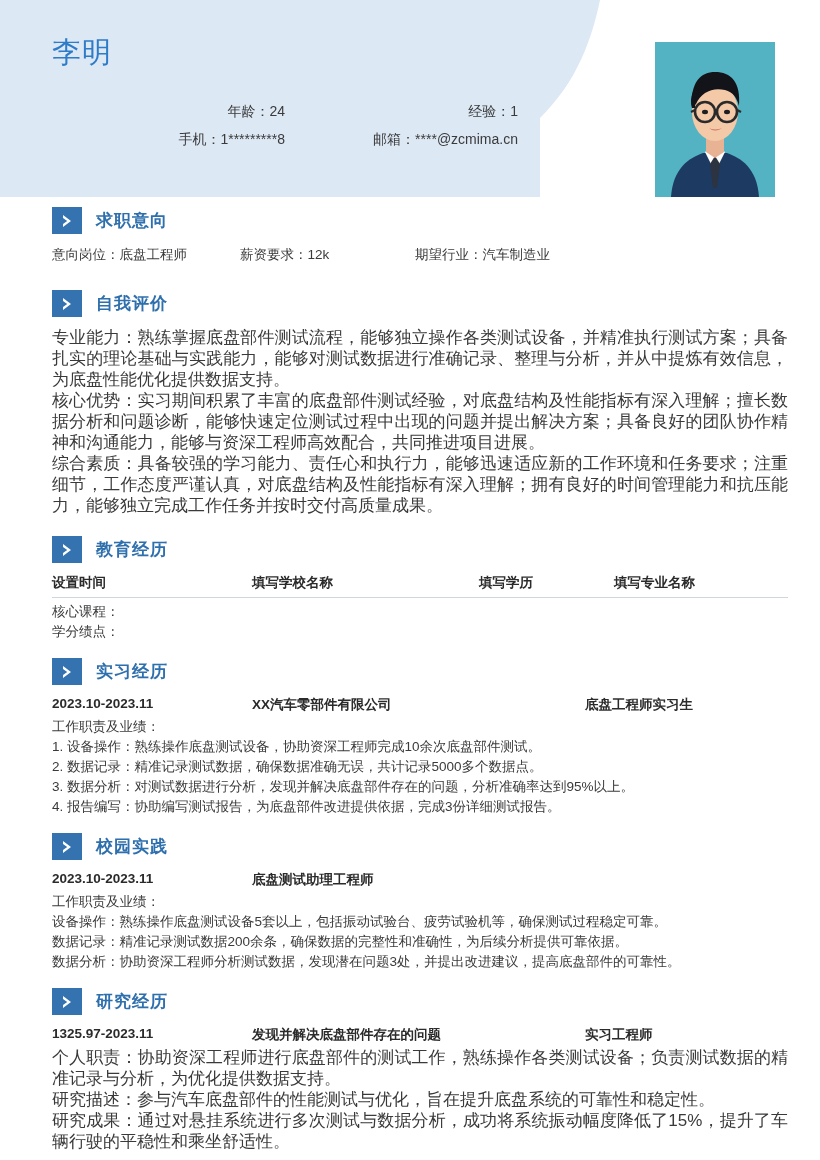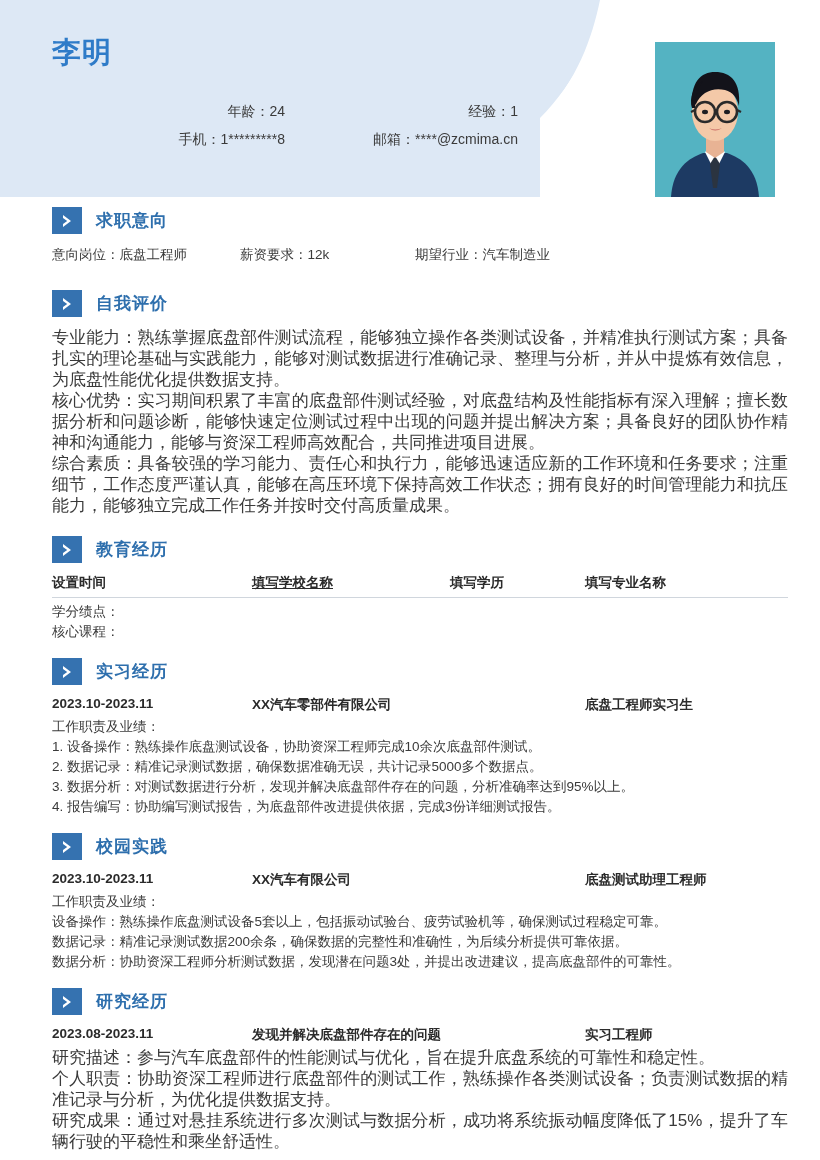--- a/index.html
+++ b/index.html
@@ -30,21 +30,21 @@
     right: 0;
     width: 280px;
     height: 197px;
     pointer-events: none;
   }
   .name {
     position: absolute;
     left: 52px;
     top: 38px;
     font-size: 29px;
-    font-weight: bold;
+    font-weight: normal;
     color: #2e7bc8;
     letter-spacing: 1px;
     line-height: 1;
     text-align: right;
   }
   .info-grid {
     position: absolute;
     left: 52px;
     top: 98px;
     width: 560px;
@@ -111,22 +111,22 @@
     text-align: justify;
   }
 
   .cols-row {
     display: flex;
     font-size: 13.5px;
     color: #2b2b2b;
     font-weight: bold;
   }
   .col-a { width: 200px; flex: none; }
-  .col-b { width: 198px; flex: none; text-decoration: underline; }
-  .col-c { width: 135px; flex: none; }
+  .col-b { width: 198px; flex: none; }
+  .col-c { width: 135px; flex: none; margin-left: 29px; }
   .col-d { flex: 1; }
 
   .subline {
     font-size: 13.5px;
     line-height: 20px;
     color: #3a3a3a;
   }
   .rule {
     border: none;
     border-top: 1px solid #d0d6dd;
@@ -224,42 +224,42 @@
     <div class="section-badge">
       <svg width="14" height="16" viewBox="0 0 14 16">
           <path d="M3 2 L11 8 L3 14 L3 11 L7.2 8 L3 5 Z" fill="#ffffff"></path>
         </svg>
     </div>
     <div class="section-title">自我评价</div>
   </div>
   <div style="height:10px"></div>
   <div class="para">专业能力：熟练掌握底盘部件测试流程，能够独立操作各类测试设备，并精准执行测试方案；具备扎实的理论基础与实践能力，能够对测试数据进行准确记录、整理与分析，并从中提炼有效信息，为底盘性能优化提供数据支持。</div>
   <div class="para">核心优势：实习期间积累了丰富的底盘部件测试经验，对底盘结构及性能指标有深入理解；擅长数据分析和问题诊断，能够快速定位测试过程中出现的问题并提出解决方案；具备良好的团队协作精神和沟通能力，能够与资深工程师高效配合，共同推进项目进展。</div>
-  <div class="para">综合素质：具备较强的学习能力、责任心和执行力，能够迅速适应新的工作环境和任务要求；注重细节，工作态度严谨认真，能够在高压环境下保持高效工作状态；拥有良好的时间管理能力和抗压能力，能够独立完成工作任务并按时交付高质量成果。</div>
+  <div class="para">综合素质：具备较强的学习能力、责任心和执行力，能够迅速适应新的工作环境和任务要求；注重细节，工作态度严谨认真，对底盘结构及性能指标有深入理解；拥有良好的时间管理能力和抗压能力，能够独立完成工作任务并按时交付高质量成果。</div>
 
   <div style="height:20px"></div>
   <div class="section-head">
     <div class="section-badge">
       <svg width="14" height="16" viewBox="0 0 14 16">
           <path d="M3 2 L11 8 L3 14 L3 11 L7.2 8 L3 5 Z" fill="#ffffff"></path>
         </svg>
     </div>
     <div class="section-title">教育经历</div>
   </div>
   <div style="height:11px"></div>
   <div class="cols-row">
     <div class="col-a">设置时间</div>
     <div class="col-b">填写学校名称</div>
     <div class="col-c">填写学历</div>
     <div class="col-d">填写专业名称</div>
   </div>
   <hr class="rule" style="margin-top:5px">
   <div style="height:4px"></div>
+  <div class="subline">核心课程：</div>
   <div class="subline">学分绩点：</div>
-  <div class="subline">核心课程：</div>
 
   <div style="height:16px"></div>
   <div class="section-head">
     <div class="section-badge">
       <svg width="14" height="16" viewBox="0 0 14 16">
           <path d="M3 2 L11 8 L3 14 L3 11 L7.2 8 L3 5 Z" fill="#ffffff"></path>
         </svg>
     </div>
     <div class="section-title">实习经历</div>
   </div>
@@ -281,42 +281,41 @@
     <div class="section-badge">
       <svg width="14" height="16" viewBox="0 0 14 16">
           <path d="M3 2 L11 8 L3 14 L3 11 L7.2 8 L3 5 Z" fill="#ffffff"></path>
         </svg>
     </div>
     <div class="section-title">校园实践</div>
   </div>
   <div style="height:11px"></div>
   <div class="cols-row">
     <div class="col-a">2023.10-2023.11</div>
-    <div style="width:333px;flex:none">XX汽车有限公司</div>
     <div class="col-d">底盘测试助理工程师</div>
   </div>
   <div style="height:3px"></div>
   <div class="subline">工作职责及业绩：</div>
   <div class="subline">设备操作：熟练操作底盘测试设备5套以上，包括振动试验台、疲劳试验机等，确保测试过程稳定可靠。</div>
   <div class="subline">数据记录：精准记录测试数据200余条，确保数据的完整性和准确性，为后续分析提供可靠依据。</div>
   <div class="subline">数据分析：协助资深工程师分析测试数据，发现潜在问题3处，并提出改进建议，提高底盘部件的可靠性。</div>
 
   <div style="height:16px"></div>
   <div class="section-head">
     <div class="section-badge">
       <svg width="14" height="16" viewBox="0 0 14 16">
           <path d="M3 2 L11 8 L3 14 L3 11 L7.2 8 L3 5 Z" fill="#ffffff"></path>
         </svg>
     </div>
     <div class="section-title">研究经历</div>
   </div>
   <div style="height:11px"></div>
   <div class="cols-row">
-    <div class="col-a">2023.08-2023.11</div>
+    <div class="col-a">1325.97-2023.11</div>
     <div style="width:333px;flex:none">发现并解决底盘部件存在的问题</div>
     <div class="col-d">实习工程师</div>
   </div>
   <div style="height:3px"></div>
+  <div class="para">个人职责：协助资深工程师进行底盘部件的测试工作，熟练操作各类测试设备；负责测试数据的精准记录与分析，为优化提供数据支持。</div>
   <div class="para">研究描述：参与汽车底盘部件的性能测试与优化，旨在提升底盘系统的可靠性和稳定性。</div>
-  <div class="para">个人职责：协助资深工程师进行底盘部件的测试工作，熟练操作各类测试设备；负责测试数据的精准记录与分析，为优化提供数据支持。</div>
   <div class="para">研究成果：通过对悬挂系统进行多次测试与数据分析，成功将系统振动幅度降低了15%，提升了车辆行驶的平稳性和乘坐舒适性。</div>
 
 </div>
 
 </body></html>

